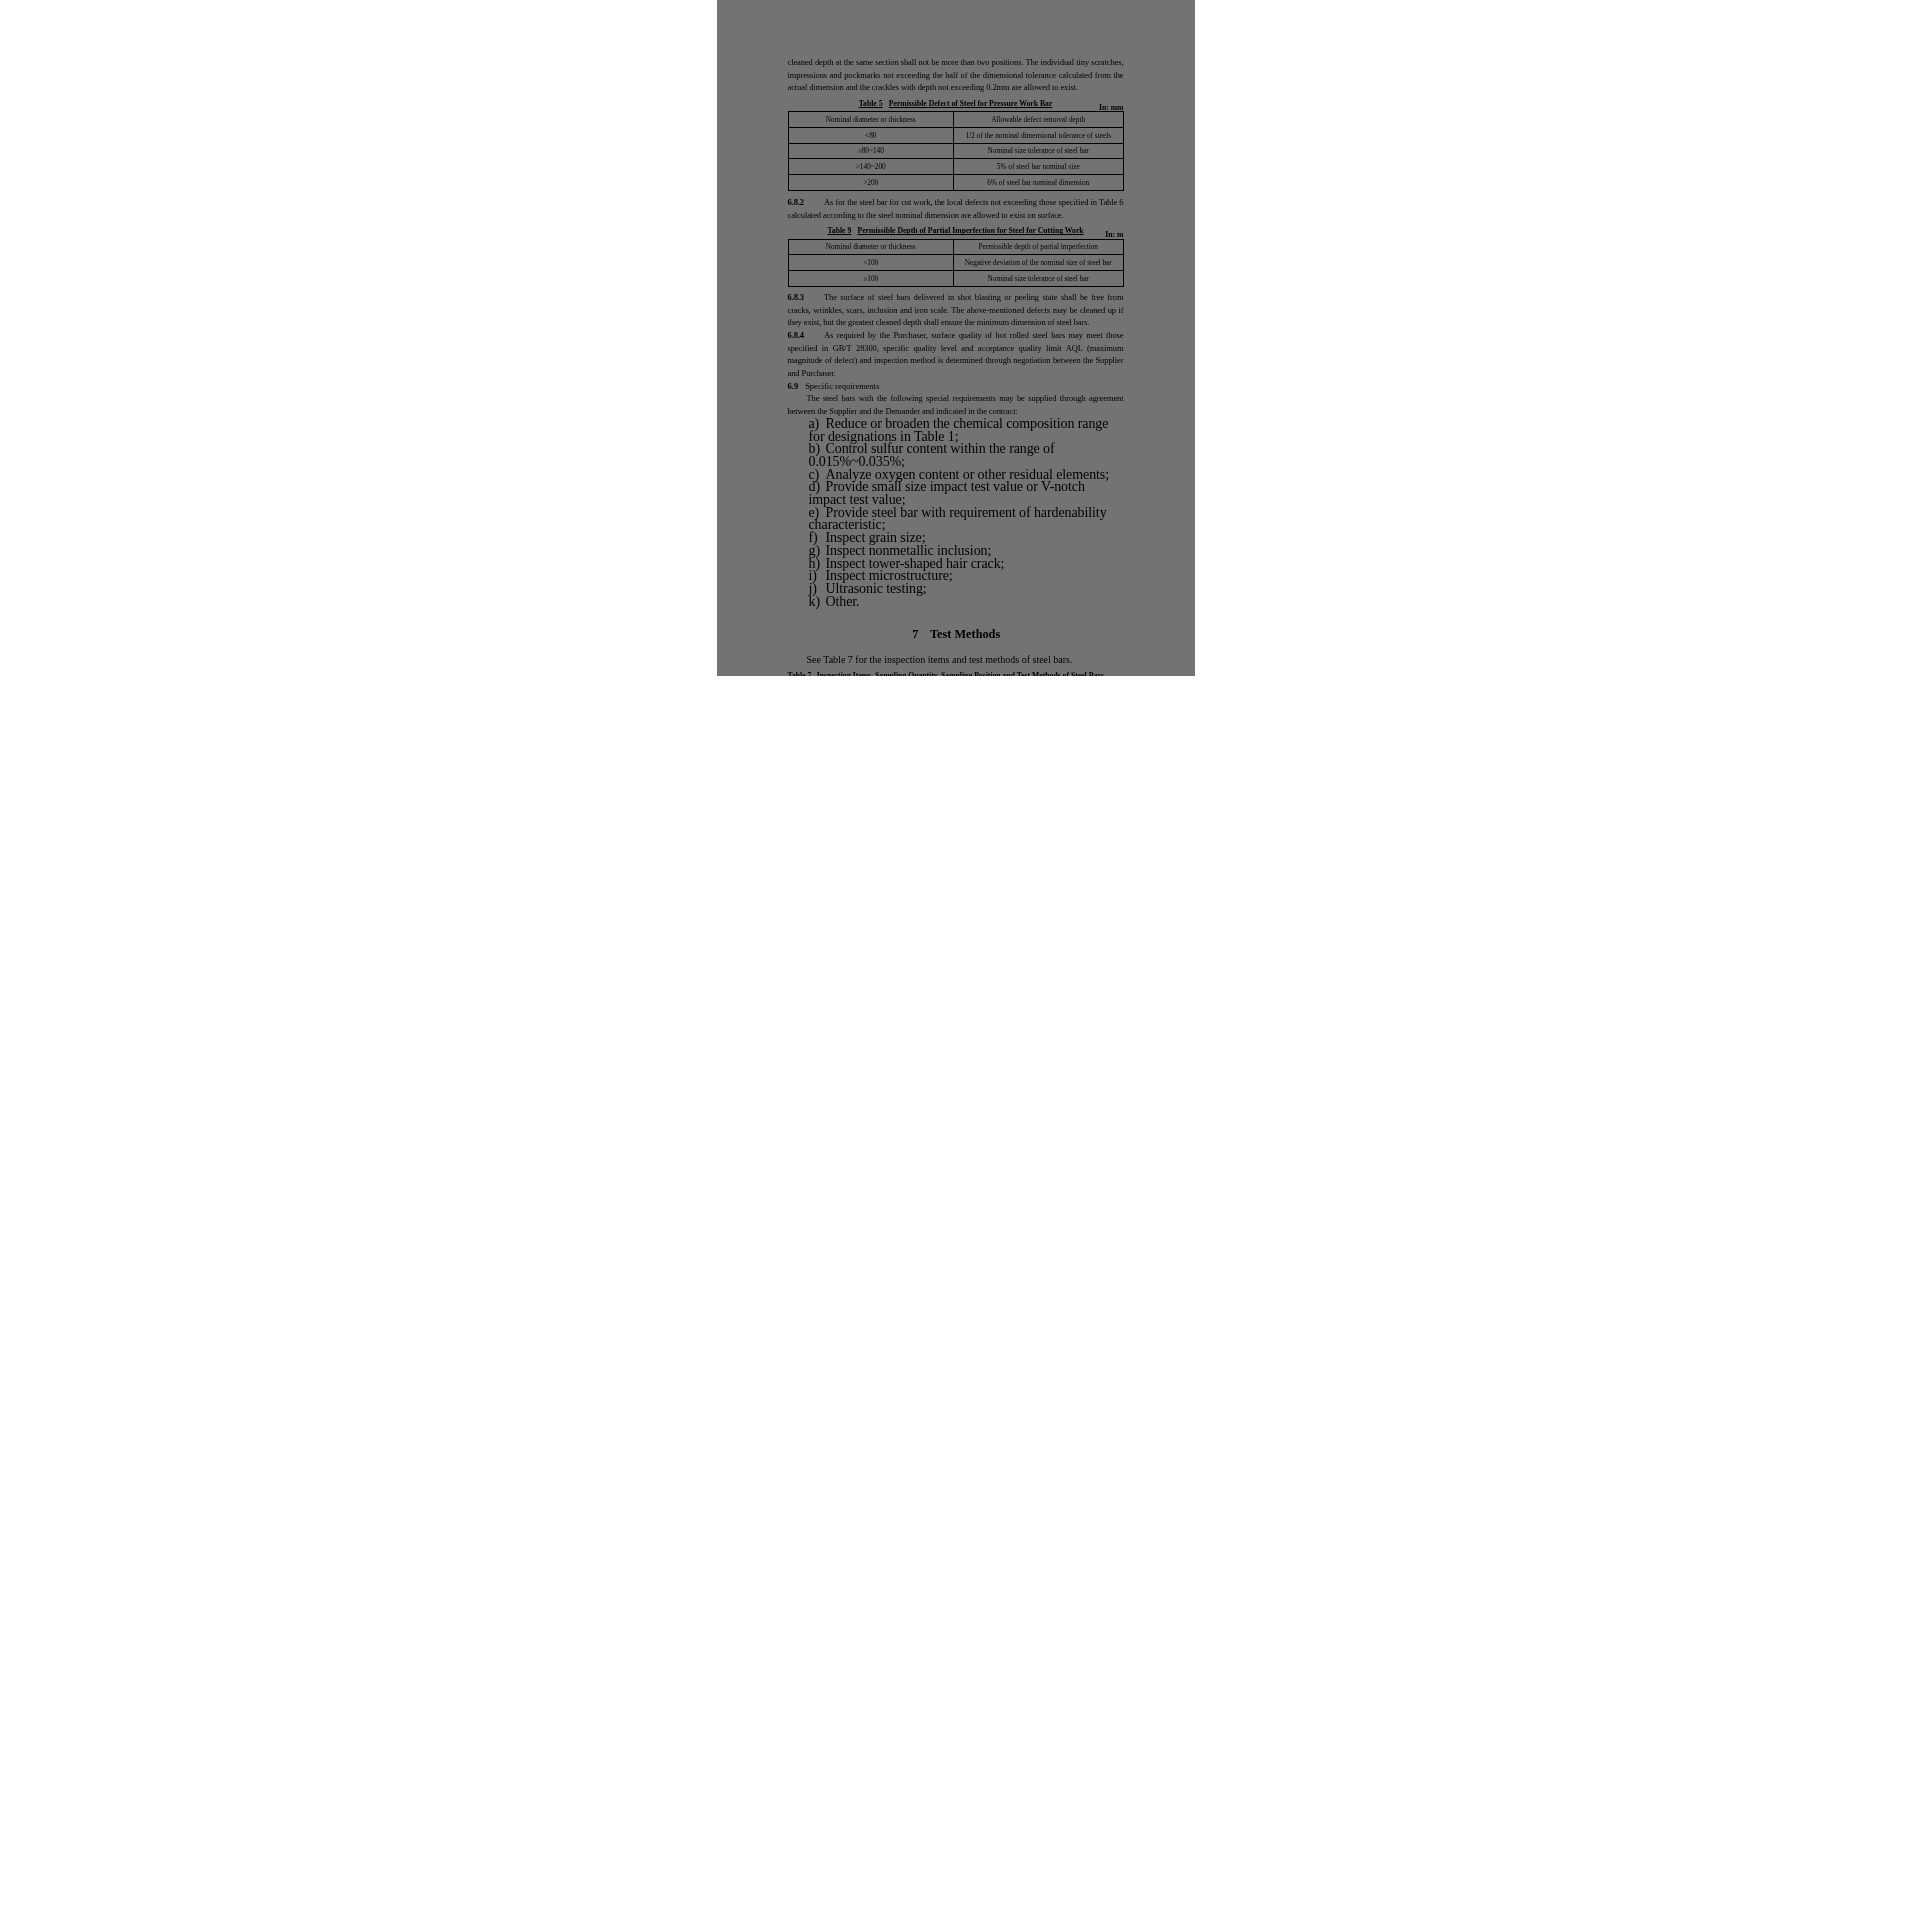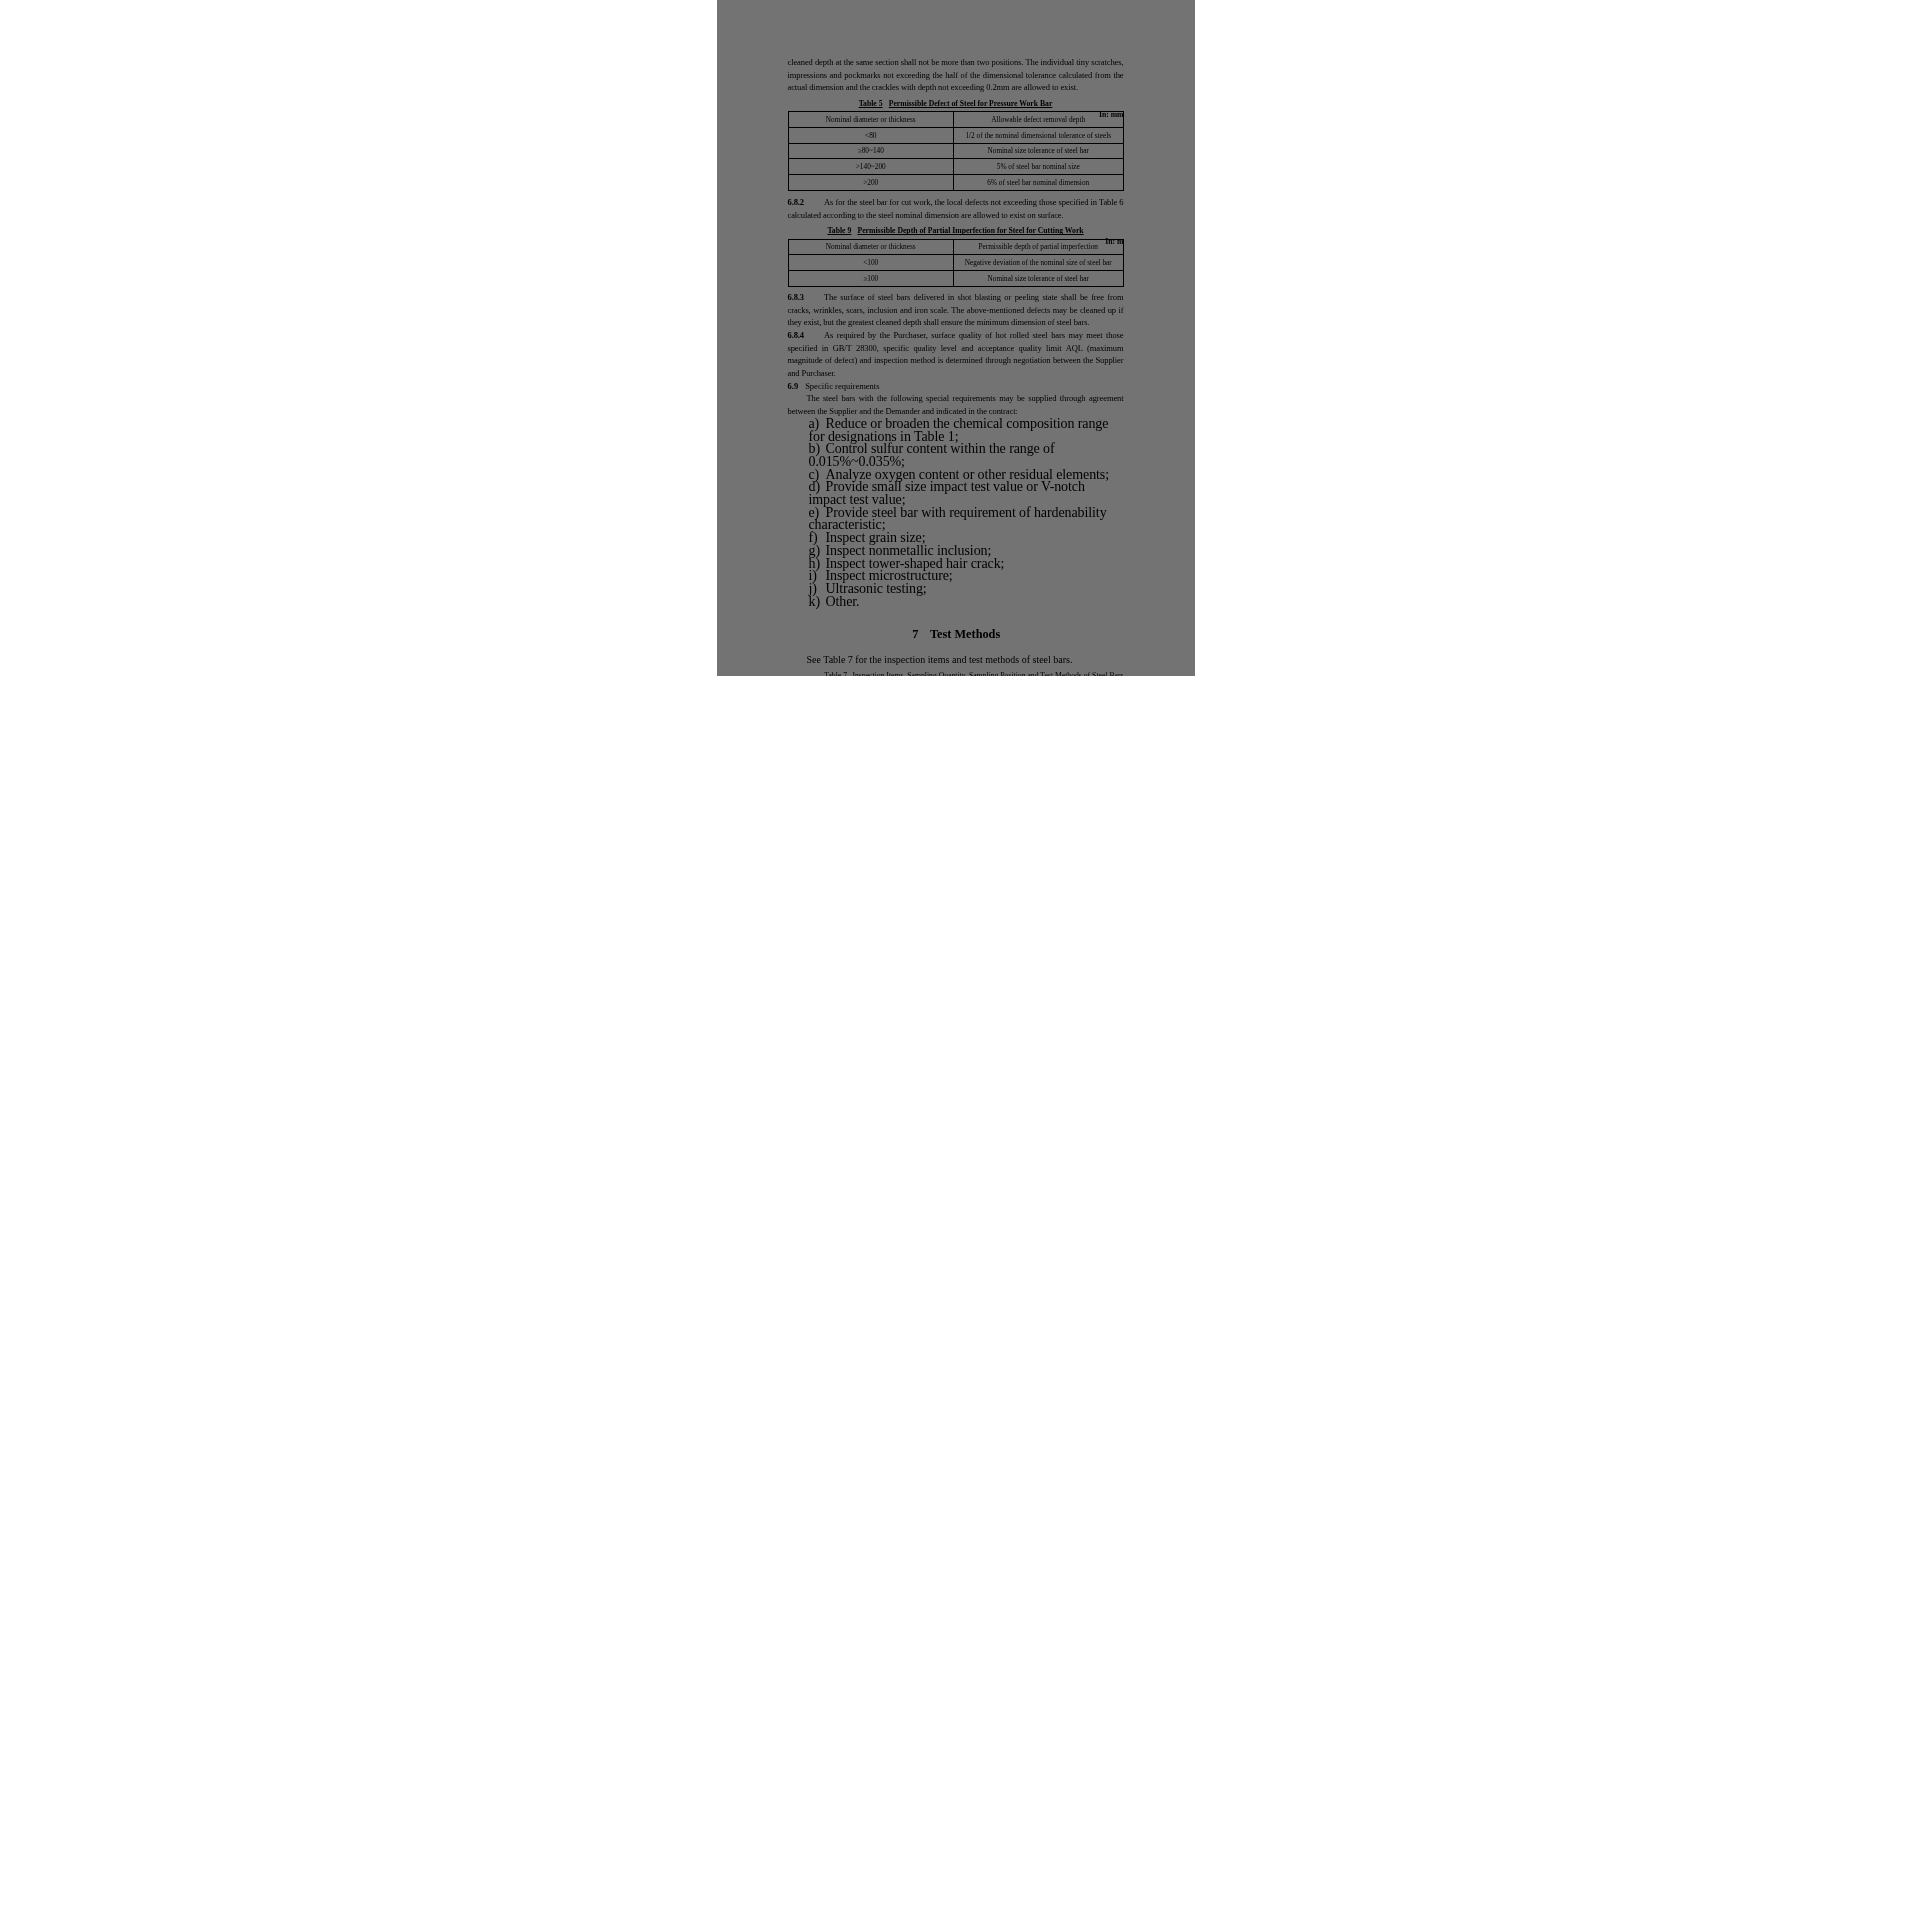--- a/index.html
+++ b/index.html
@@ -26,21 +26,21 @@
   .tbl-cap{
     position:relative;
     font-weight:bold;
     font-size:7.7px;
     line-height:10px;
     text-align:center;
     margin:4.6px 0 2.3px 0;
     text-decoration:underline;
   }
   .tbl-cap .cap-title{margin-left:6.2px;}
-  .tbl-cap .cap-unit{position:absolute;right:0;top:11px;}
+  .tbl-cap .cap-unit{position:absolute;right:0;top:4px;}
   table.tbl{
     width:100%;
     border-collapse:collapse;
     table-layout:fixed;
     font-size:7.3px;
     border:0.4px solid #000;
     border-top:1.2px solid #000;
     border-bottom:1.2px solid #000;
   }
   table.tbl th,table.tbl td{
@@ -82,22 +82,22 @@
   .h7 .h7-title{margin-left:11.6px;}
   .see-p{
     font-size:10px;
     line-height:12.7px;
     margin:11.6px 0 0 0;
     text-indent:19px;
   }
   .t7-cap{
     font-size:7.7px;
     line-height:10px;
-    font-weight:normal;
-    text-align:right;
+    font-weight:bold;
+    text-align:left;
     margin:4.2px 0 0 0;
   }
   .t7-cap .cap-title{margin-left:5.4px;}
   .page-num{
     font-size:8px;
     text-align:center;
     margin:6.2px 0 0 0;
   }
 </style>
 </head>

